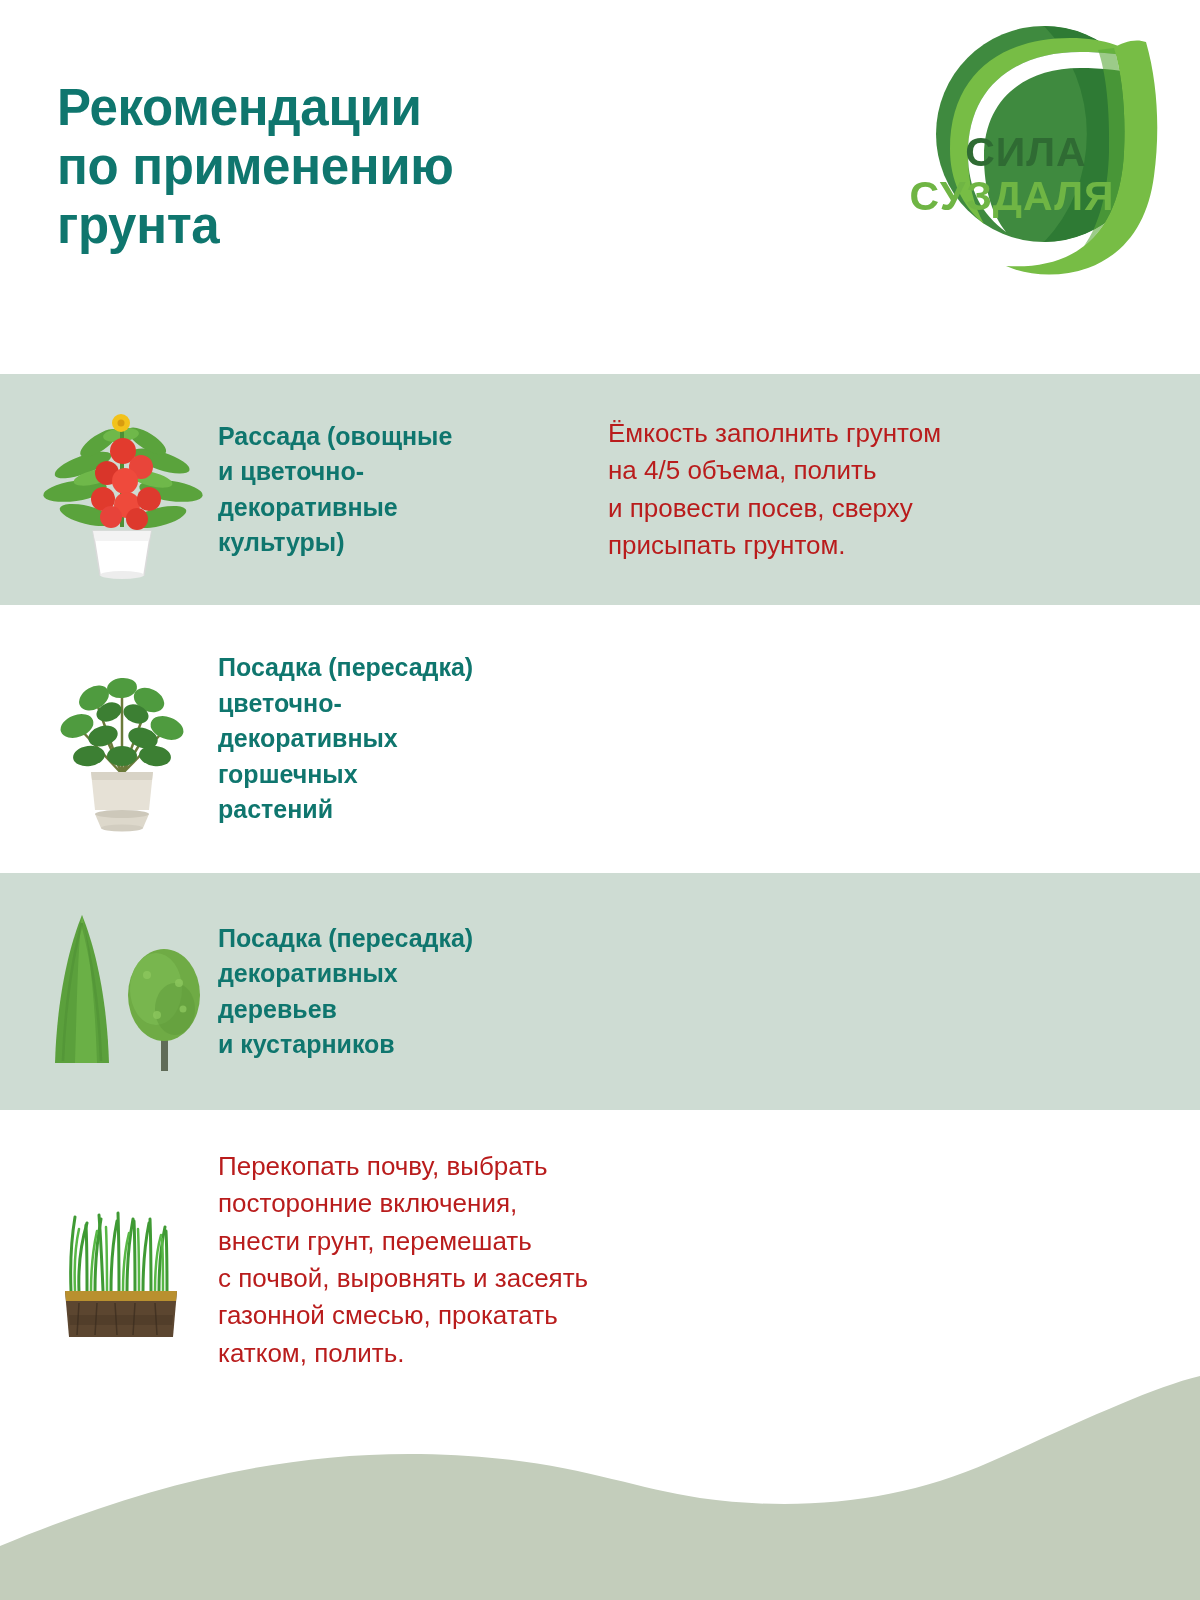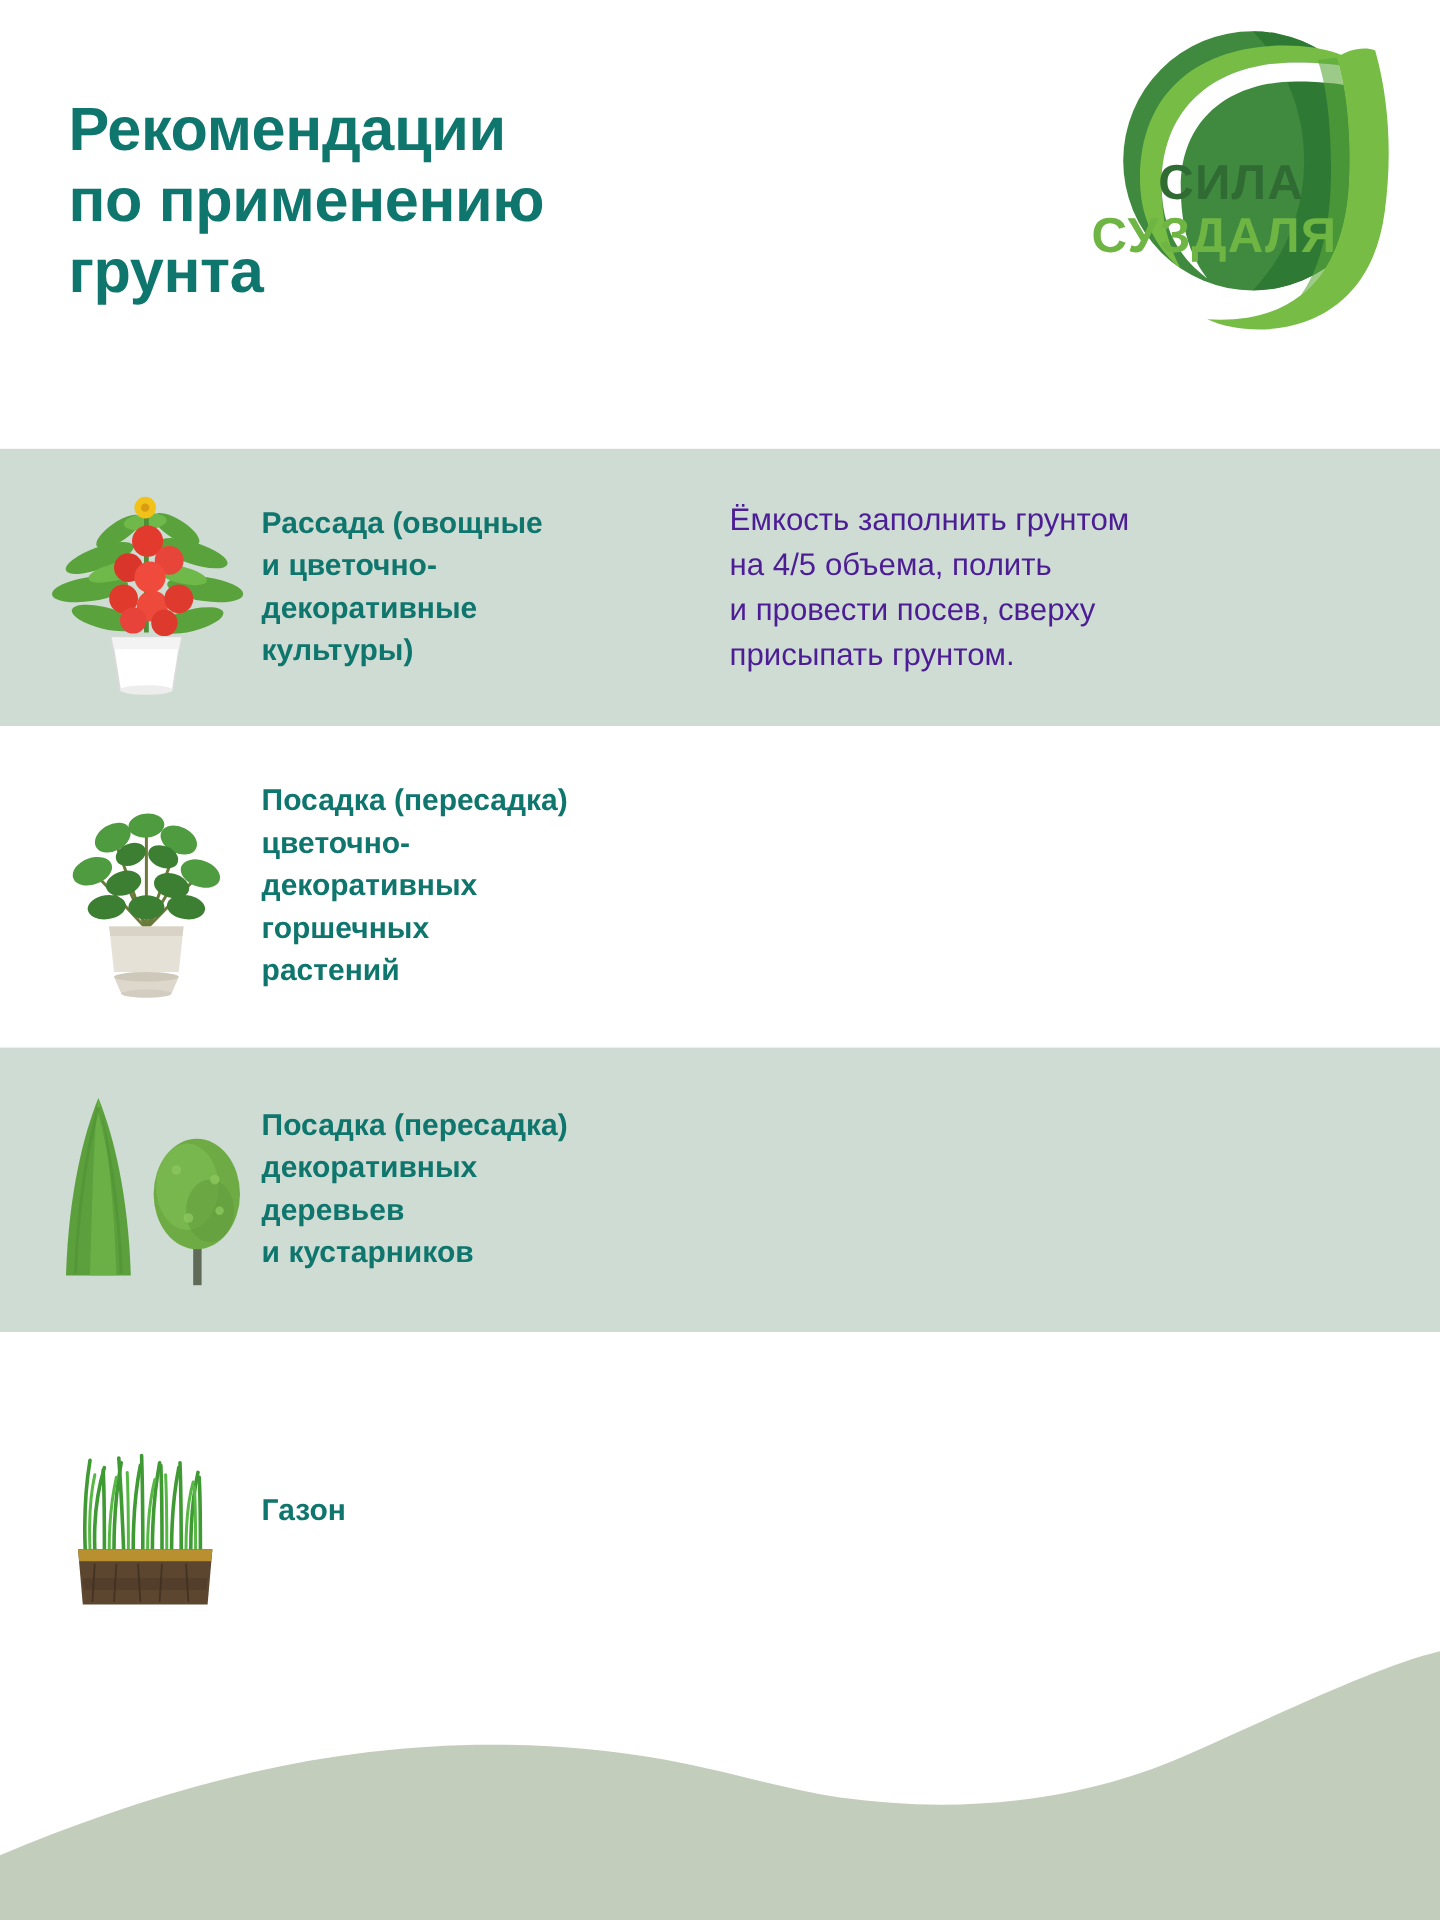--- a/index.html
+++ b/index.html
@@ -88,21 +88,21 @@
     font-weight: bold;
     color: #0f766e;
     white-space: pre-line;
   }
   .row-desc {
     flex: 1 1 auto;
     padding-right: 34px;
     box-sizing: border-box;
     font-size: 26px;
     line-height: 1.44;
-    color: #4c1d95;
+    color: #b91c1c;
     white-space: pre-line;
   }
 
   .r1 { height: 231px; }
   .r2 { height: 268px; }
   .r3 { height: 237px; }
   .r4 { height: 300px; }
 
   .r1 .row-desc { padding-left: 8px; }
   .r2 .row-desc { padding-left: 8px; }
@@ -321,21 +321,26 @@
           <path d="M32 150 L136 150 L135 160 L33 160 Z" fill="#4b3826" opacity="0.6"></path>
           <g stroke="#3a2c1e" stroke-width="1.5" fill="none" opacity="0.7">
             <path d="M42 138 L40 170"></path>
               <path d="M60 138 L58 170"></path>
             <path d="M78 138 L80 170"></path>
               <path d="M98 138 L96 170"></path>
             <path d="M118 138 L120 170"></path>
           </g>
         </svg>
       </div>
-      <div class="row-title">Газон</div>
+      <div class="row-desc">Перекопать почву, выбрать
+посторонние включения,
+внести грунт, перемешать
+с почвой, выровнять и засеять
+газонной смесью, прокатать
+катком, полить.</div>
     </div>
 
   </div>
 
   <div class="wave">
     <svg viewBox="0 0 1200 230" preserveAspectRatio="none" xmlns="http://www.w3.org/2000/svg">
       <path d="M0 176 C120 126 260 82 420 84 C560 86 620 116 700 128 C800 142 900 132 990 92 C1080 52 1150 18 1200 6 L1200 230 L0 230 Z" fill="#c3cdbb"></path>
     </svg>
   </div>
 

